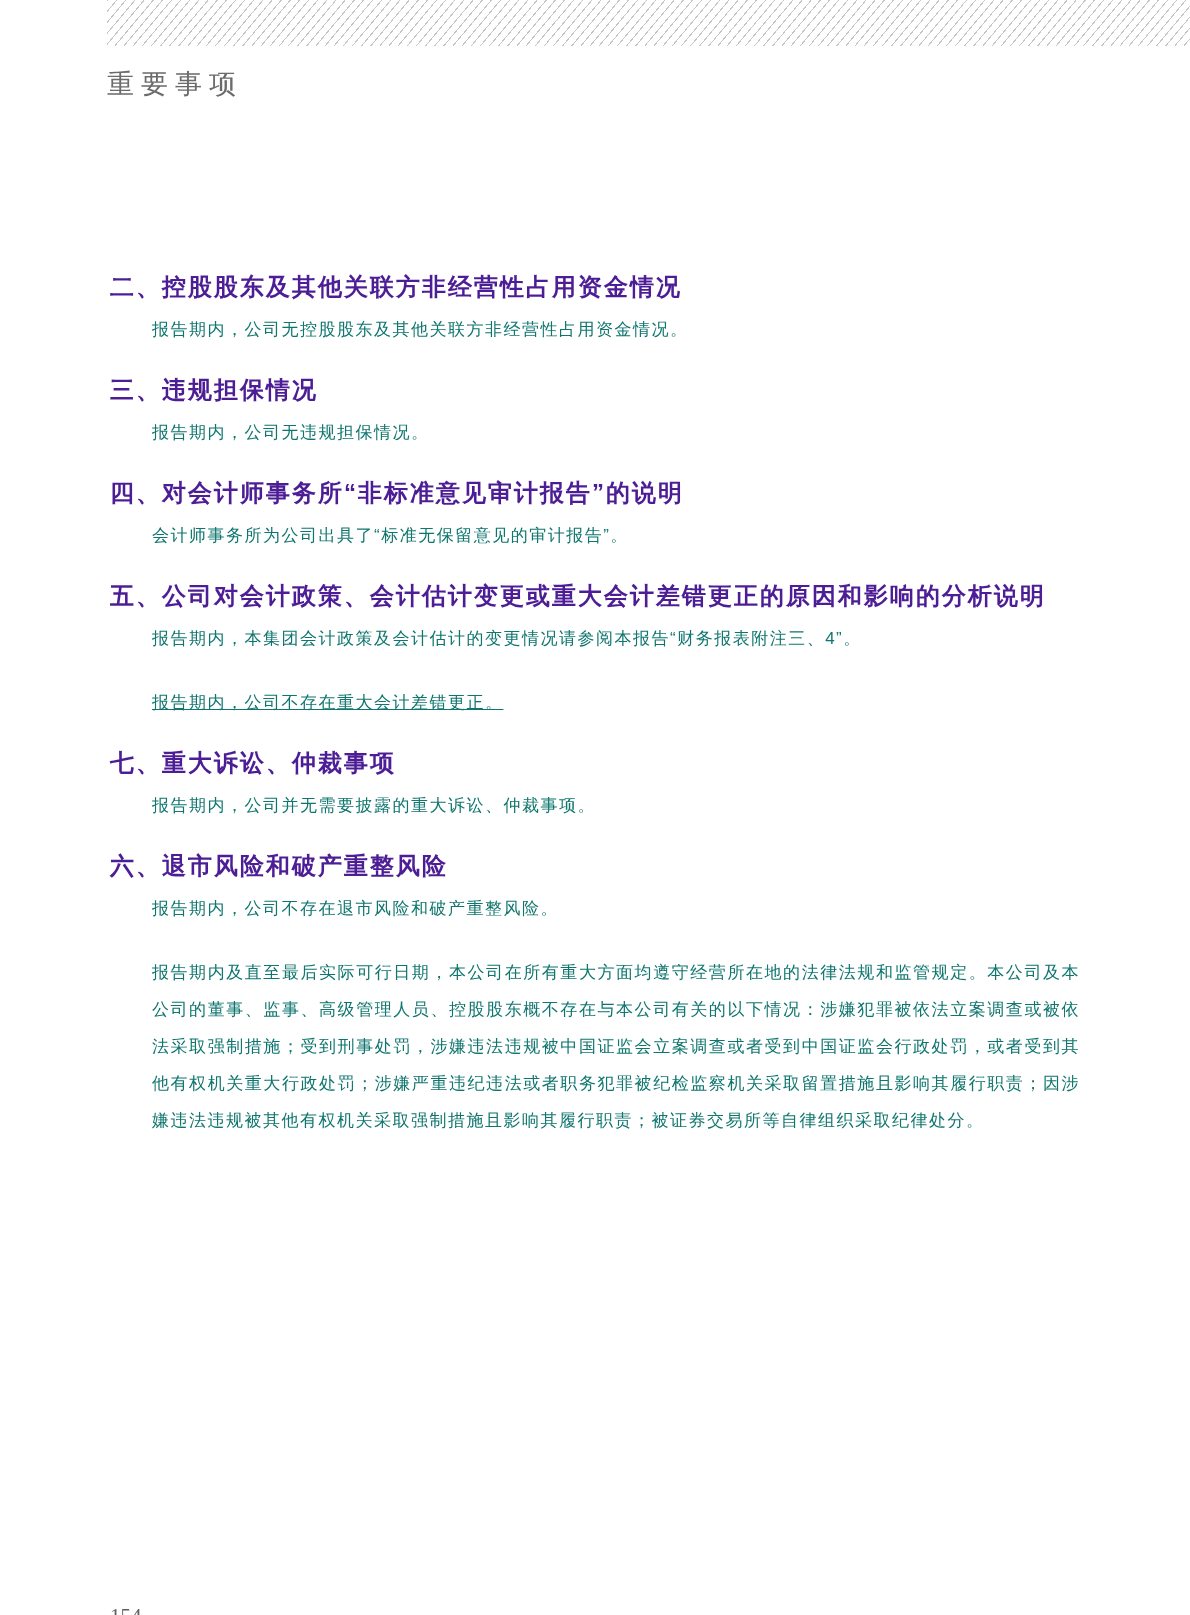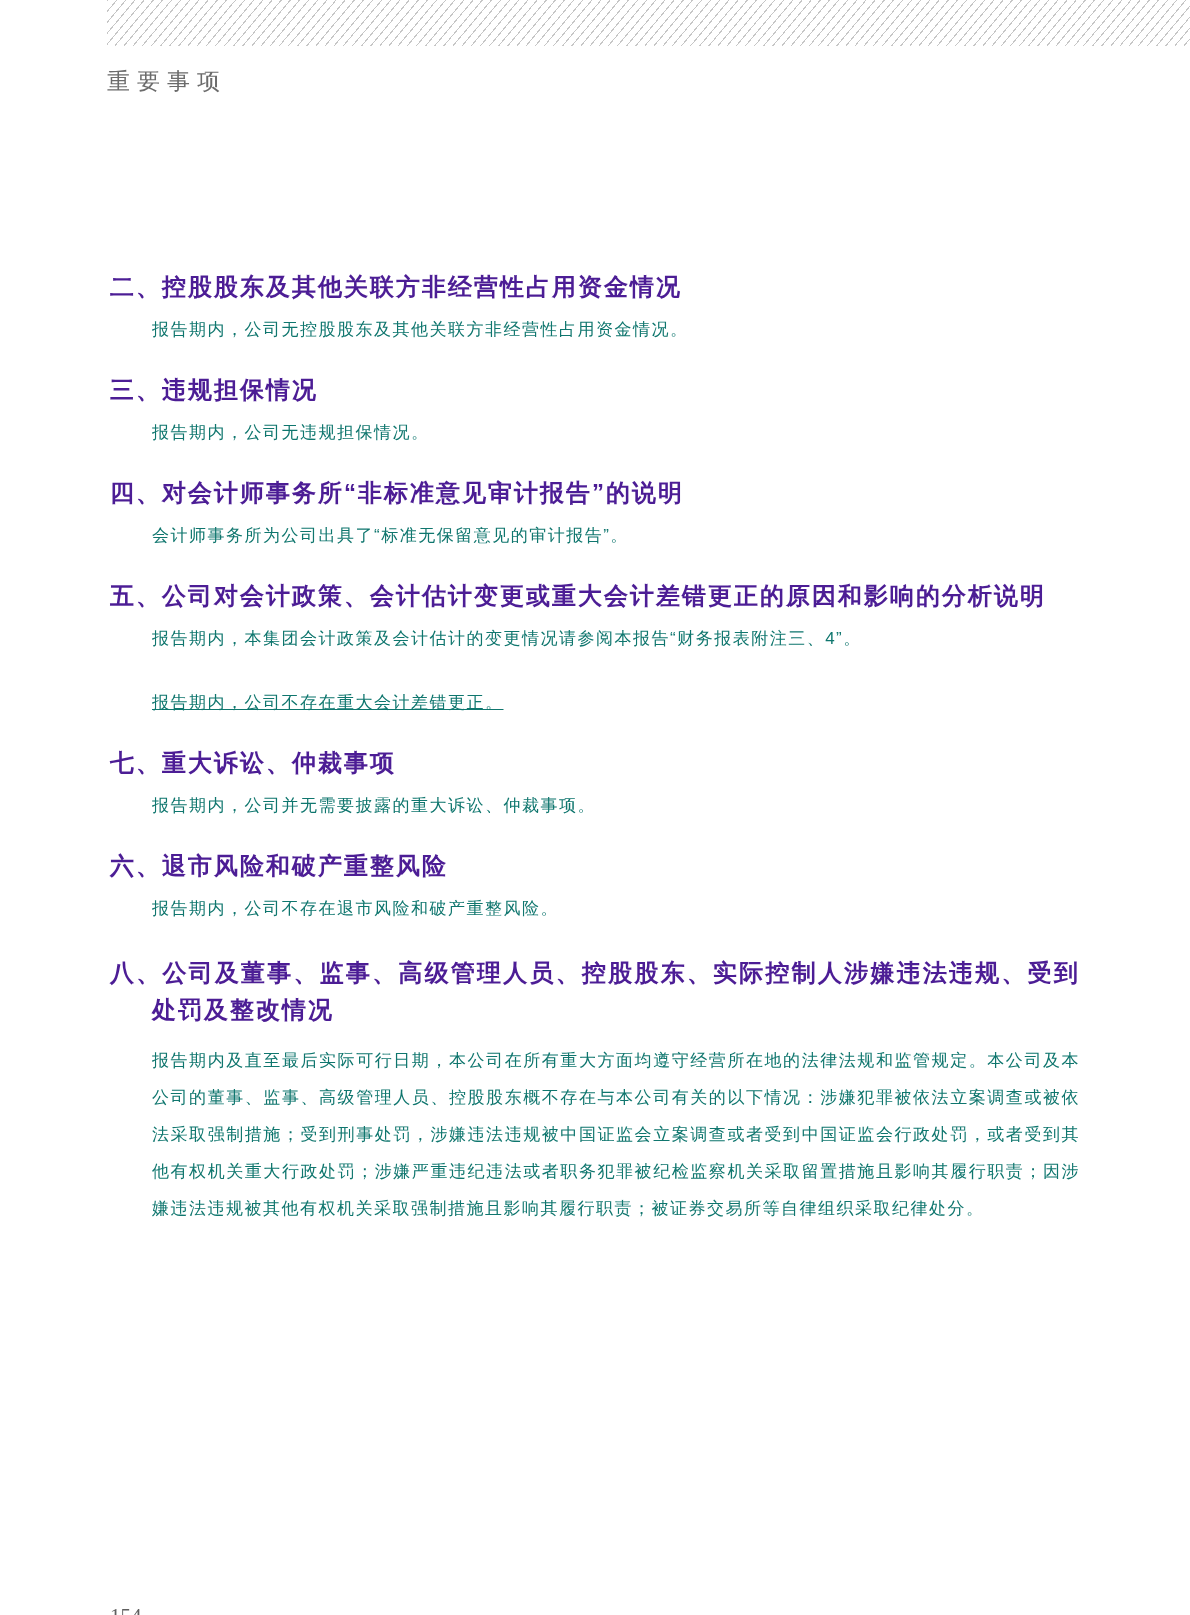--- a/index.html
+++ b/index.html
@@ -26,21 +26,21 @@
       #c6c6c6 0px, #c6c6c6 1px,
       transparent 1px, transparent 7px
     );
   }
 
   .doc-header {
     position: absolute;
     top: 66px;
     left: 107px;
     font-family: "Liberation Serif", serif;
-    font-size: 23px;
+    font-size: 27px;
     letter-spacing: 7px;
     color: #6b6b6b;
   }
 
   .content {
     position: absolute;
     top: 272px;
     left: 110px;
     width: 970px;
   }
@@ -122,21 +122,20 @@
       <h2 class="section-heading">七、重大诉讼、仲裁事项</h2>
       <p class="para">报告期内，公司并无需要披露的重大诉讼、仲裁事项。</p>
     </section>
 
     <section>
       <h2 class="section-heading">六、退市风险和破产重整风险</h2>
       <p class="para">报告期内，公司不存在退市风险和破产重整风险。</p>
     </section>
 
     <section>
-      <h2 class="section-heading last">八、公司及董事、监事、高级管理人员、控股股东、实际控制人涉嫌违法违规、受到处罚及整改情况</h2>
       <p class="para para-long">报告期内及直至最后实际可行日期，本公司在所有重大方面均遵守经营所在地的法律法规和监管规定。本公司及本公司的董事、监事、高级管理人员、控股股东概不存在与本公司有关的以下情况：涉嫌犯罪被依法立案调查或被依法采取强制措施；受到刑事处罚，涉嫌违法违规被中国证监会立案调查或者受到中国证监会行政处罚，或者受到其他有权机关重大行政处罚；涉嫌严重违纪违法或者职务犯罪被纪检监察机关采取留置措施且影响其履行职责；因涉嫌违法违规被其他有权机关采取强制措施且影响其履行职责；被证券交易所等自律组织采取纪律处分。</p>
     </section>
 
   </div>
 
   <div class="page-number">154</div>
 
 </div>
 
 </body></html>

